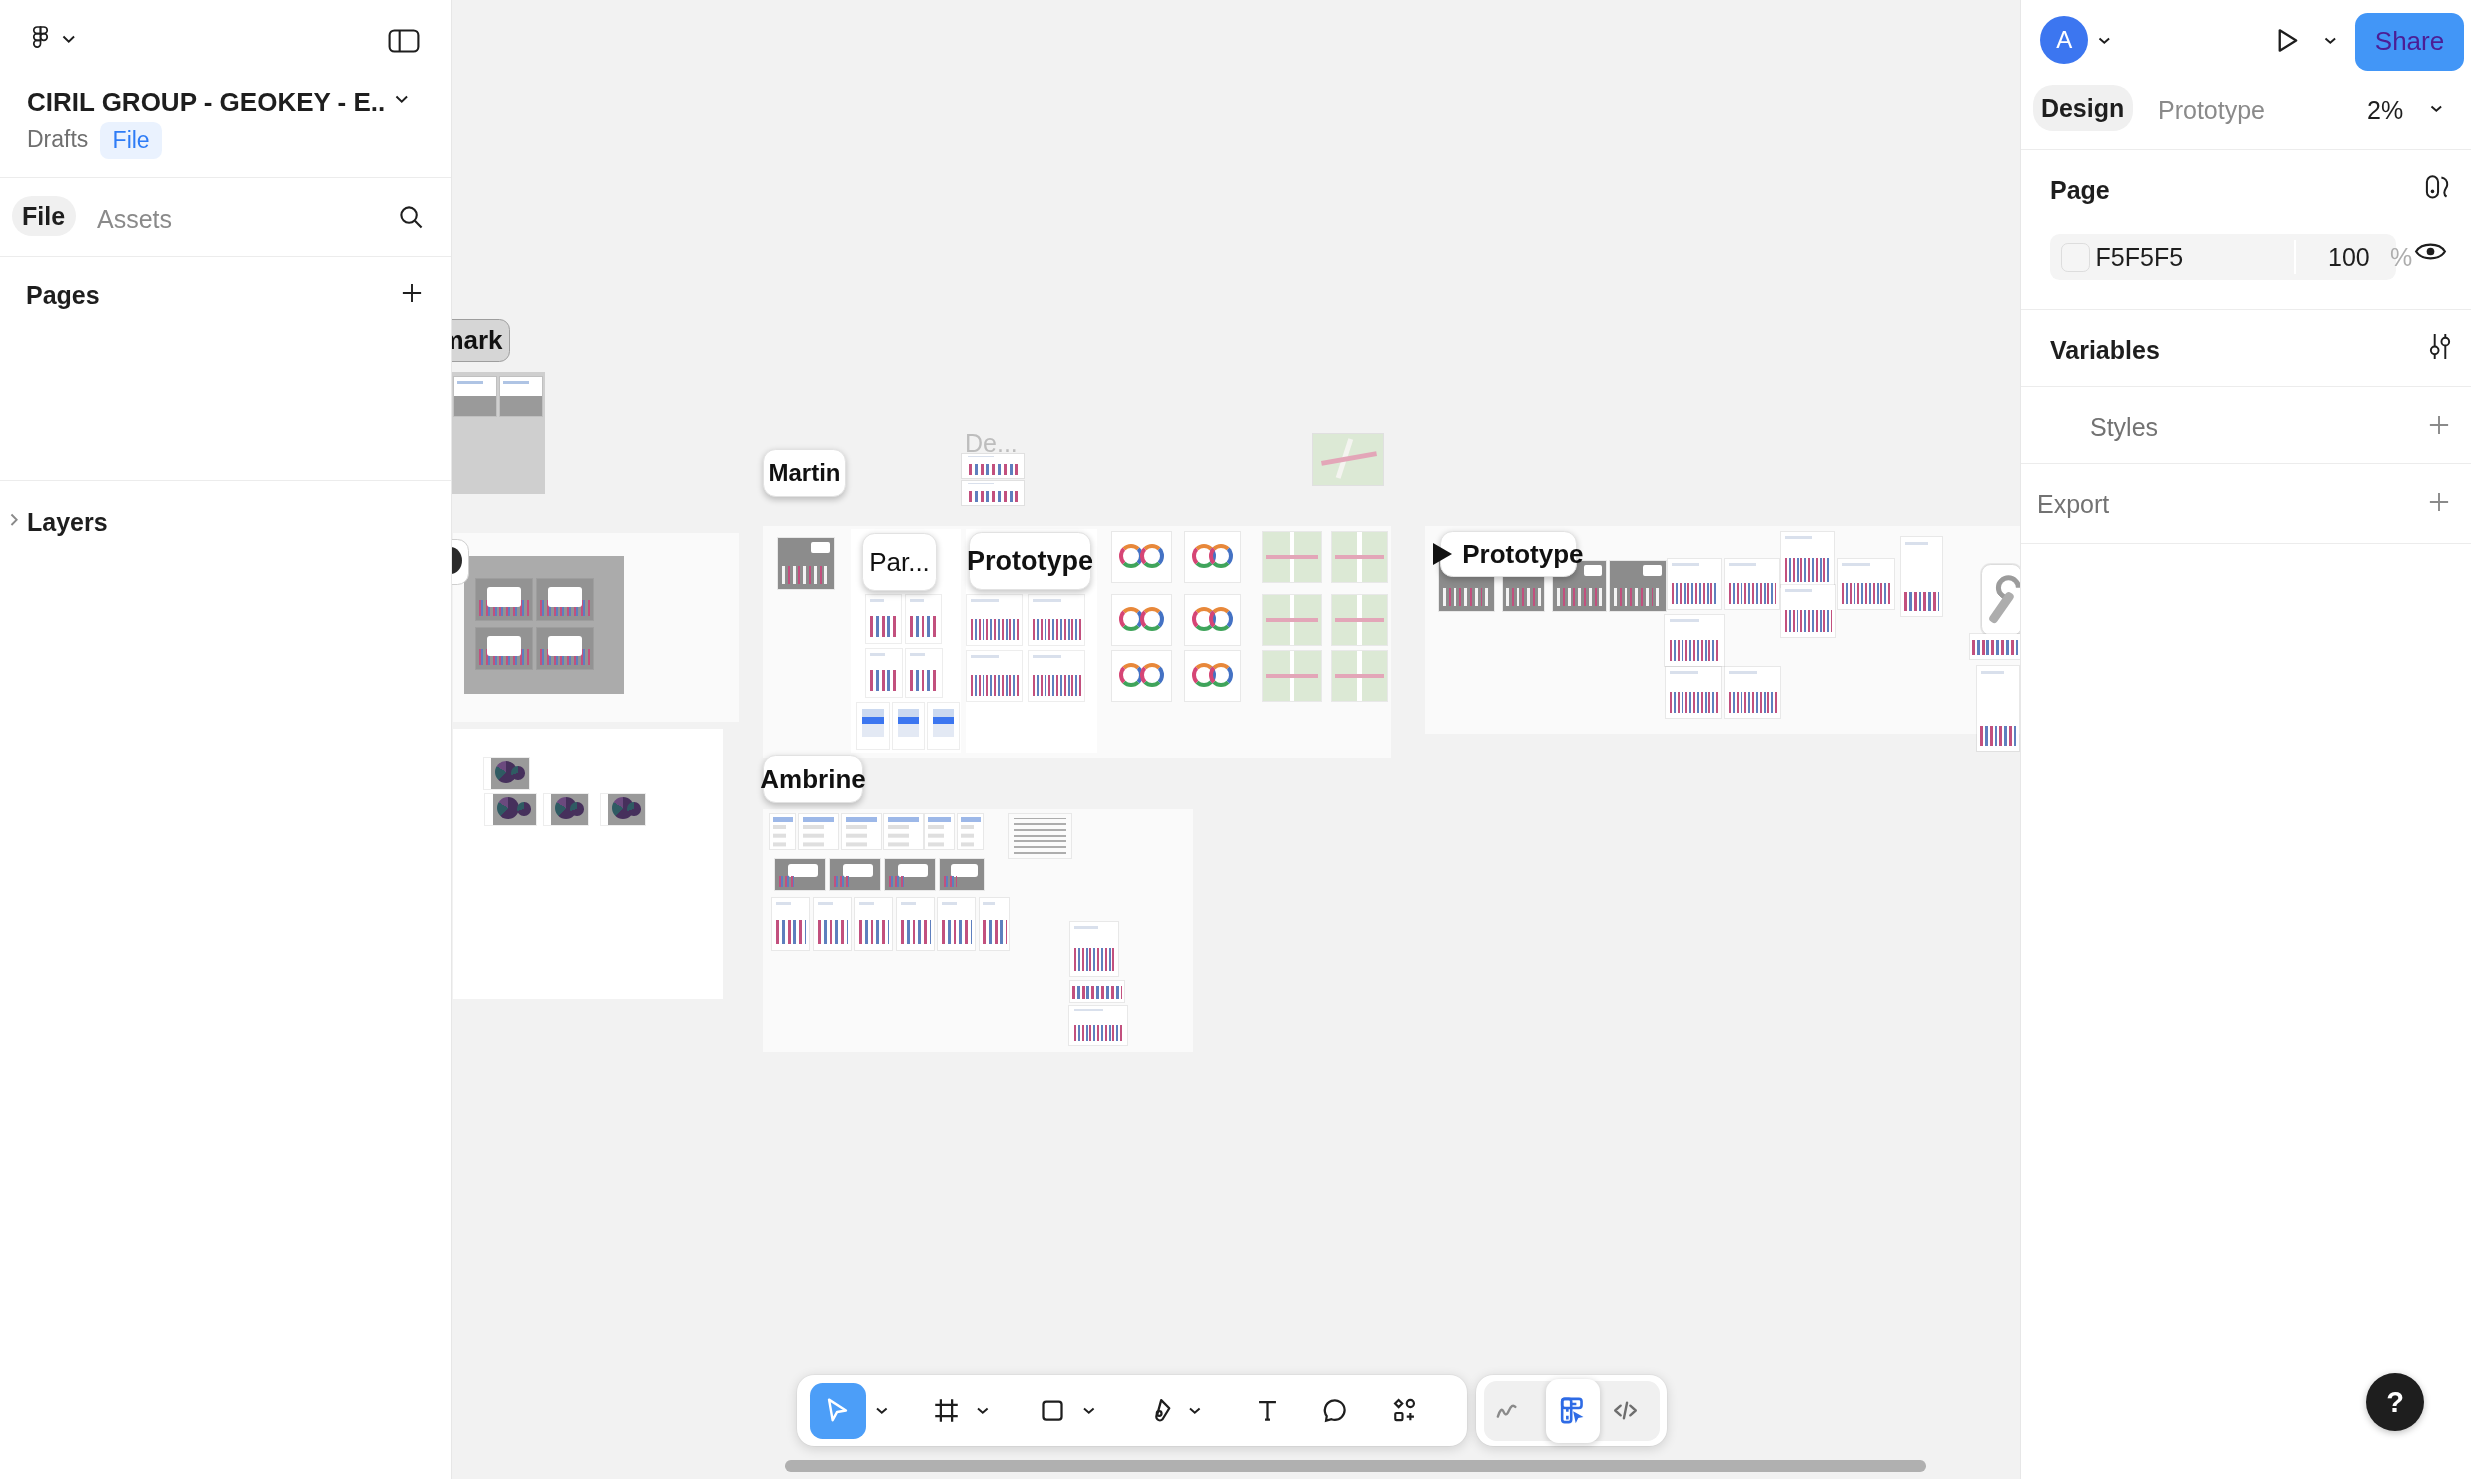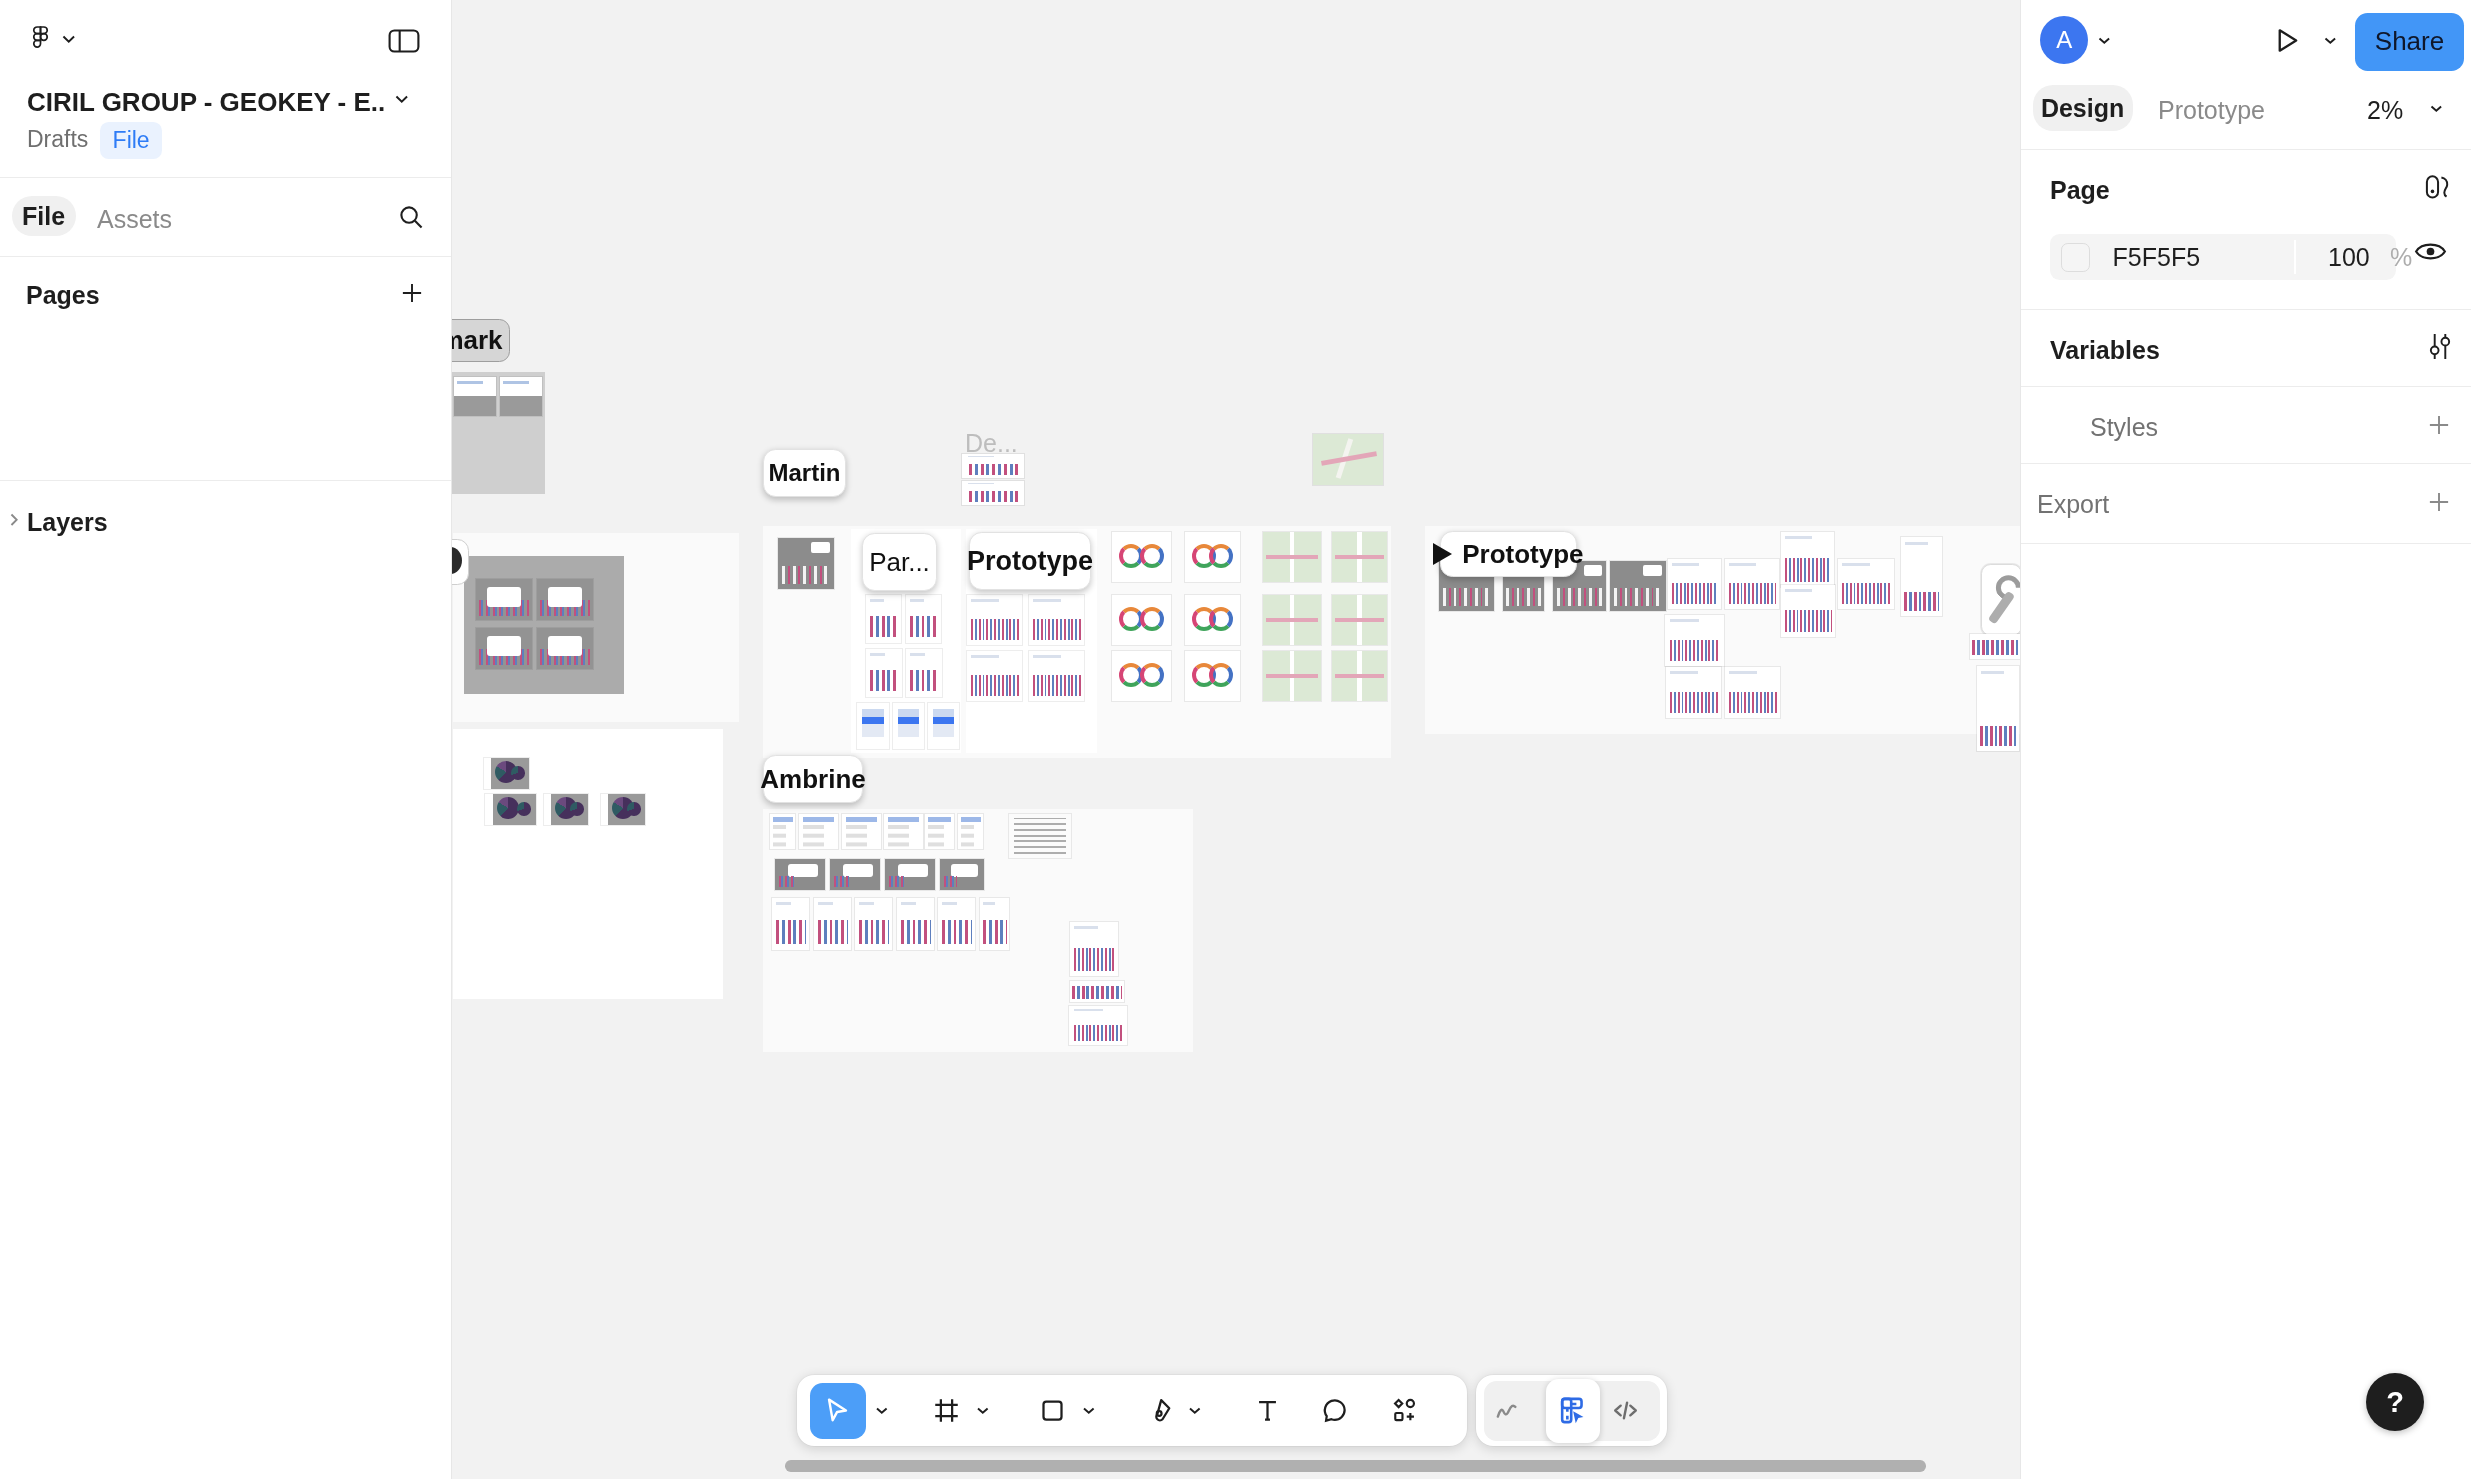--- a/index.html
+++ b/index.html
@@ -18,24 +18,24 @@
   .muted{color:#8A8A8A;}
   .sec-title{position:absolute;font-size:25px;font-weight:600;color:#1E1E1E;}
   .sec-title-muted{position:absolute;font-size:25px;color:#727272;}
 
   #free-badge{position:absolute;left:100px;top:122px;background:#EAF2FE;color:#2E7CF6;font-size:23px;border-radius:8.7px;padding:4.8px 12.6px;}
   #file-title{position:absolute;left:27px;top:87px;width:359px;font-size:26px;font-weight:600;white-space:nowrap;overflow:hidden;}
   #drafts-label{position:absolute;left:27px;top:126px;font-size:23px;color:#6F6F6F;}
 
   
   #avatar{position:absolute;left:19.3px;top:16.4px;width:48px;height:48px;border-radius:50%;background:#3C76F0;color:#fff;display:flex;align-items:center;justify-content:center;font-size:24px;font-weight:500;}
-  #share-btn{position:absolute;left:334px;top:12.6px;width:109px;height:58px;background:#4296F7;border-radius:12.6px;color:#0f172a;font-size:26px;display:flex;align-items:center;justify-content:center;}
+  #share-btn{position:absolute;left:334px;top:12.6px;width:109px;height:58px;background:#4296F7;border-radius:12.6px;color:#4c1d95;font-size:26px;display:flex;align-items:center;justify-content:center;}
   #color-row{position:absolute;left:29px;top:234px;width:346px;height:46px;background:#F4F4F4;border-radius:9.7px;display:flex;align-items:center;font-size:25px;}
   #color-swatch{width:27px;height:27px;margin-left:10.6px;background:#F5F5F5;border:1.9px solid #DDDDDD;border-radius:6.8px;}
-  #color-hex{margin-left:23px;text-align:center;}
+  #color-hex{margin-left:6px;text-align:center;}
   #color-div{position:absolute;left:244px;top:5.8px;bottom:5.8px;width:1.9px;background:#FFFFFF;}
   #opacity-val{position:absolute;left:278px;}
   #opacity-unit{position:absolute;left:340px;color:#ADADAD;}
 
   
   .section{position:absolute;background:#FAFAFA;}
   .frame-white{position:absolute;background:#FFFFFF;}
   .label-white{position:absolute;background:#FFFFFF;border:1.9px solid #E2E2E2;border-radius:12.6px;box-shadow:0 2.9px 6.8px rgba(0,0,0,.22);display:flex;align-items:center;justify-content:center;color:#111;z-index:3;}
   .label-gray{position:absolute;background:#D6D6D6;border:1.9px solid #9E9E9E;border-radius:10.6px;display:flex;align-items:center;justify-content:center;color:#111;z-index:3;}
   .play-tri{width:0;height:0;border-left:19.3px solid #111;border-top:11.6px solid transparent;border-bottom:11.6px solid transparent;margin-right:9.7px;}

